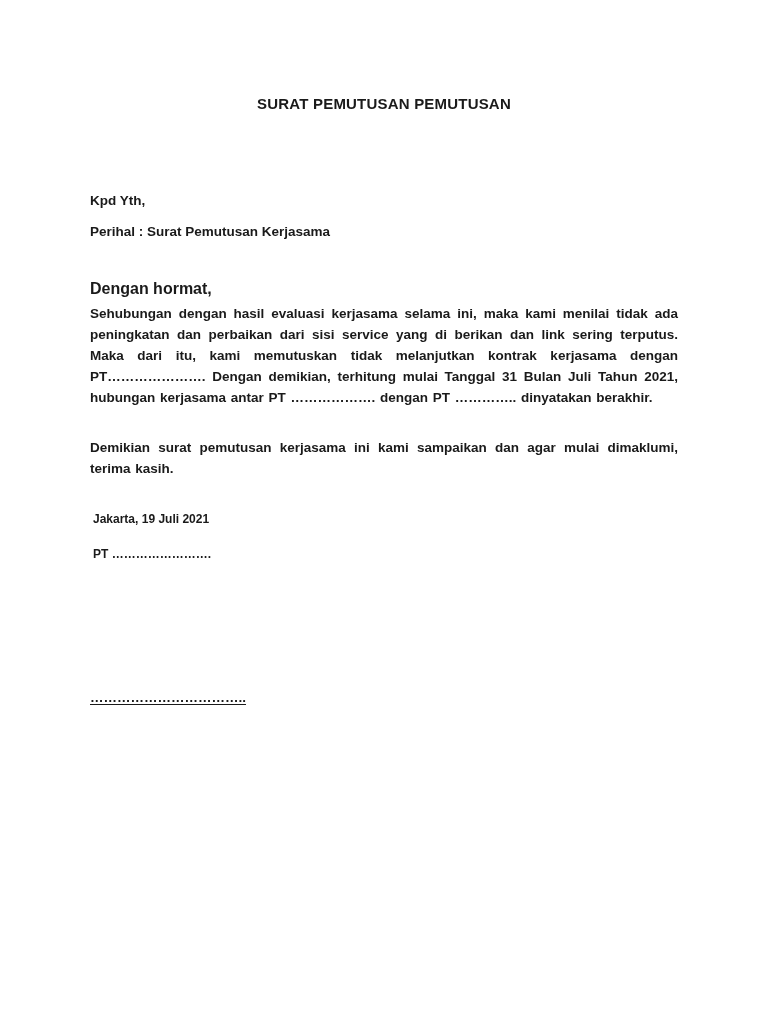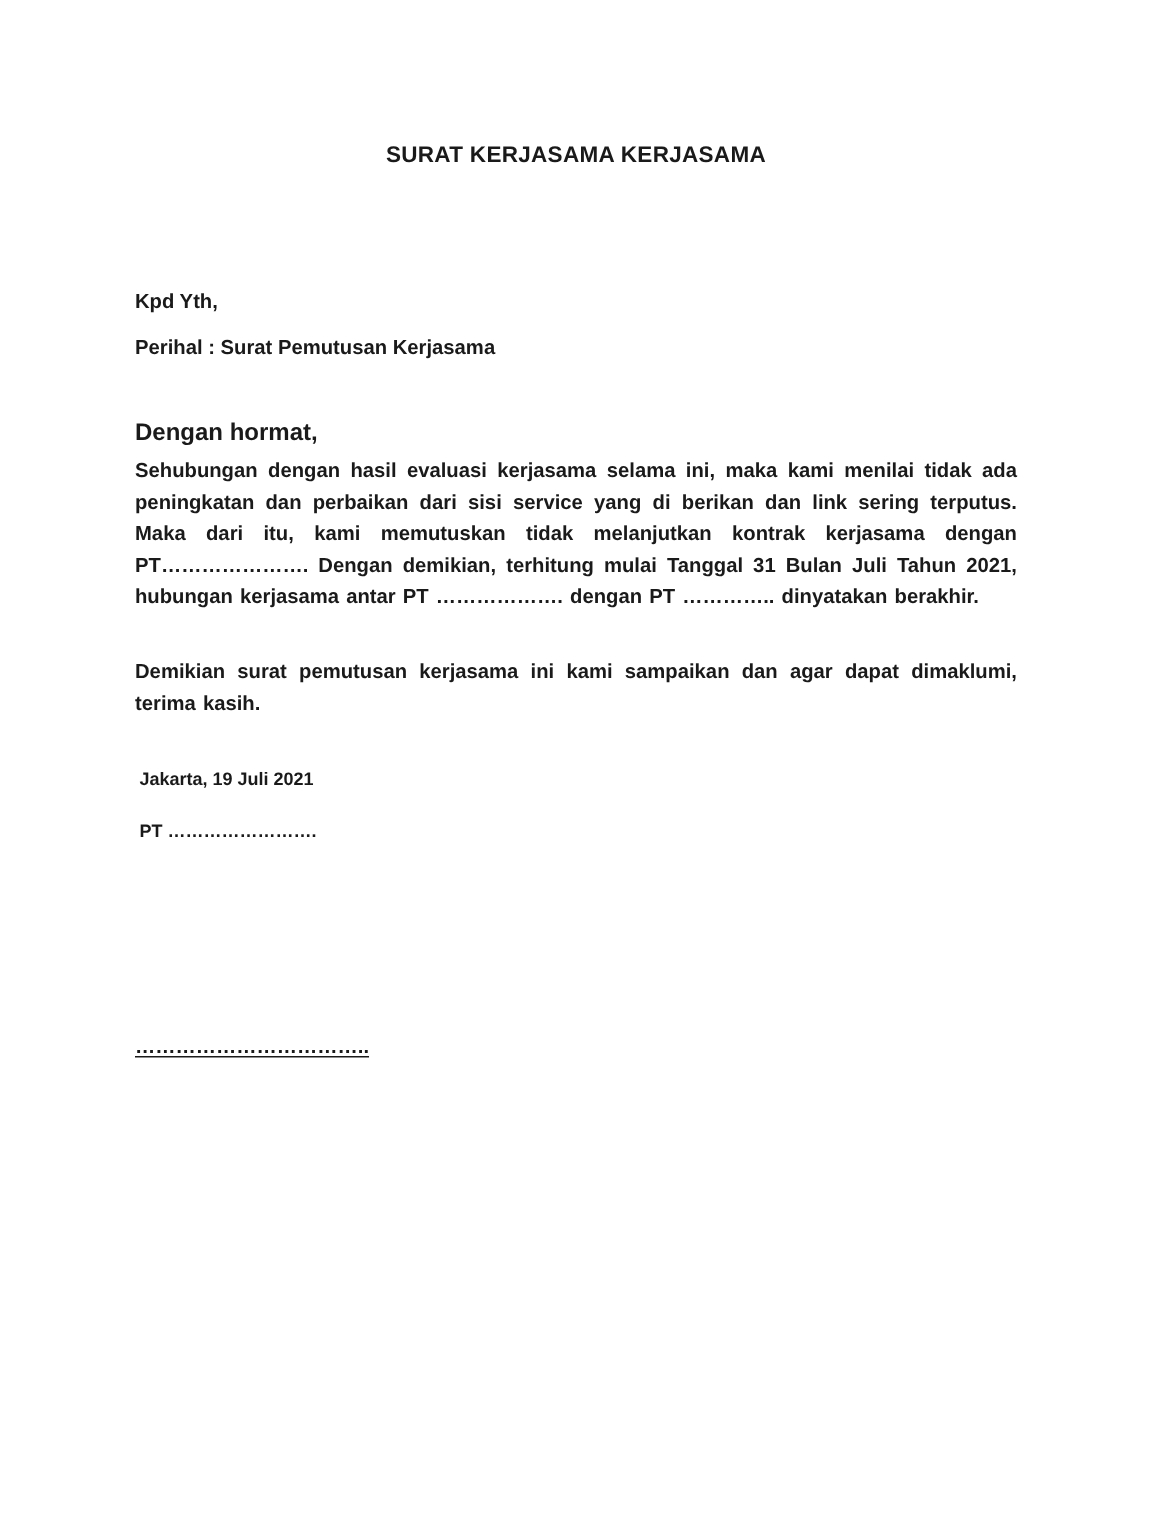--- a/index.html
+++ b/index.html
@@ -72,32 +72,32 @@
     text-underline-offset: 2px;
     white-space: pre;
   }
 </style>
 </head>
 <body>
 
 <div class="page">
   <div class="letter">
 
-    <div class="title">SURAT KERJASAMA KERJASAMA</div>
+    <div class="title">SURAT PEMUTUSAN PEMUTUSAN</div>
 
     <div class="header-block">
       <div class="header-line">Kpd Yth,</div>
       <div class="header-line">Perihal : Surat Pemutusan Kerjasama</div>
     </div>
 
     <div class="salutation">Dengan hormat,</div>
 
     <div class="para">Sehubungan dengan hasil evaluasi kerjasama selama ini, maka kami menilai tidak ada peningkatan dan perbaikan dari sisi service yang di berikan dan link sering terputus. Maka dari itu, kami memutuskan tidak melanjutkan kontrak kerjasama dengan PT…………………. Dengan demikian, terhitung mulai Tanggal 31 Bulan Juli Tahun 2021, hubungan kerjasama antar PT ………………. dengan PT ………….. dinyatakan berakhir.</div>
 
-    <div class="para para-2">Demikian surat pemutusan kerjasama ini kami sampaikan dan agar dapat dimaklumi, terima kasih.</div>
+    <div class="para para-2">Demikian surat pemutusan kerjasama ini kami sampaikan dan agar mulai dimaklumi, terima kasih.</div>
 
     <div class="signature-block">
       <div class="signature-line-text">Jakarta, 19 Juli 2021</div>
       <div class="signature-line-text">PT …………………….</div>
     </div>
 
     <div class="dotted-sign">……………………………..</div>
 
   </div>
 </div>

